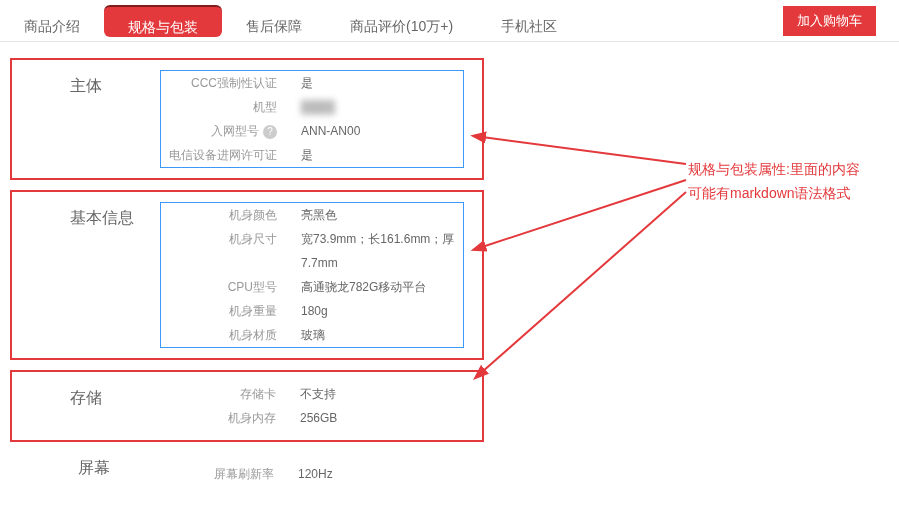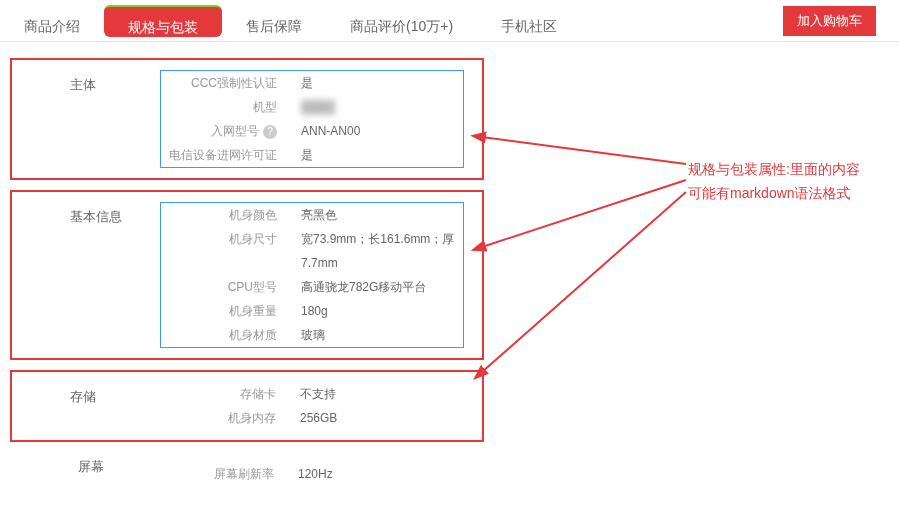--- a/index.html
+++ b/index.html
@@ -1,27 +1,27 @@
 <!DOCTYPE html>
 <html><head>
   <meta charset="utf-8">
   <style>
     * { margin: 0; padding: 0; box-sizing: border-box; }
     body { font-family: "Microsoft YaHei", Arial, sans-serif; font-size: 13px; color: #666; background: #fff; width: 899px; }
     
     .tab-bar { display: flex; align-items: center; border-bottom: 1px solid #e6e6e6; height: 42px; position: relative; }
     .tab { padding: 0 24px; height: 32px; line-height: 42px; color: #666; cursor: pointer; font-size: 14px; }
-    .tab.active { background: #e4393c; color: #fff; border-top: 2px solid #84cc16; line-height: 40px; border-radius: 6px; }
+    .tab.active { background: #e4393c; color: #fff; border-top: 2px solid #7f1d1d; line-height: 40px; border-radius: 6px; }
     .add-cart { position: absolute; right: 23px; top: 6px; background: #e4393c; color: #fff; padding: 6px 14px; font-size: 13px; cursor: pointer; border: none; }
     
     .content { padding: 16px 0 8px 10px; position: relative; }
     
     .spec-section { border: 2px solid #e4393c; margin-bottom: 10px; padding: 10px 18px; width: 474px; position: relative; }
     .spec-section.plain { border: none; margin-bottom: 4px; }
-    .spec-title { position: absolute; left: 58px; top: 16px; color: #666; font-size: 13px; }
+    .spec-title { position: absolute; left: 58px; top: 16px; color: #666; font-size: 16px; }
     .spec-section.plain .spec-title { left: 68px; top: 6px; }
     
     .spec-table { margin-left: 130px; border: 1px solid #3b99fc; padding: 0 0; }
     .spec-section:nth-child(3) .spec-table,
     .spec-section.plain .spec-table { border: none; padding: 0; }
     .spec-row { display: flex; line-height: 24px; font-size: 12px; }
     .spec-key { width: 140px; text-align: right; padding-right: 24px; color: #999; }
     .spec-val { flex: 1; color: #666; }
     
     .help-icon { display: inline-block; width: 14px; height: 14px; border-radius: 50%; background: #ccc; color: #fff; text-align: center; line-height: 14px; font-size: 10px; margin-left: 4px; vertical-align: middle; }

